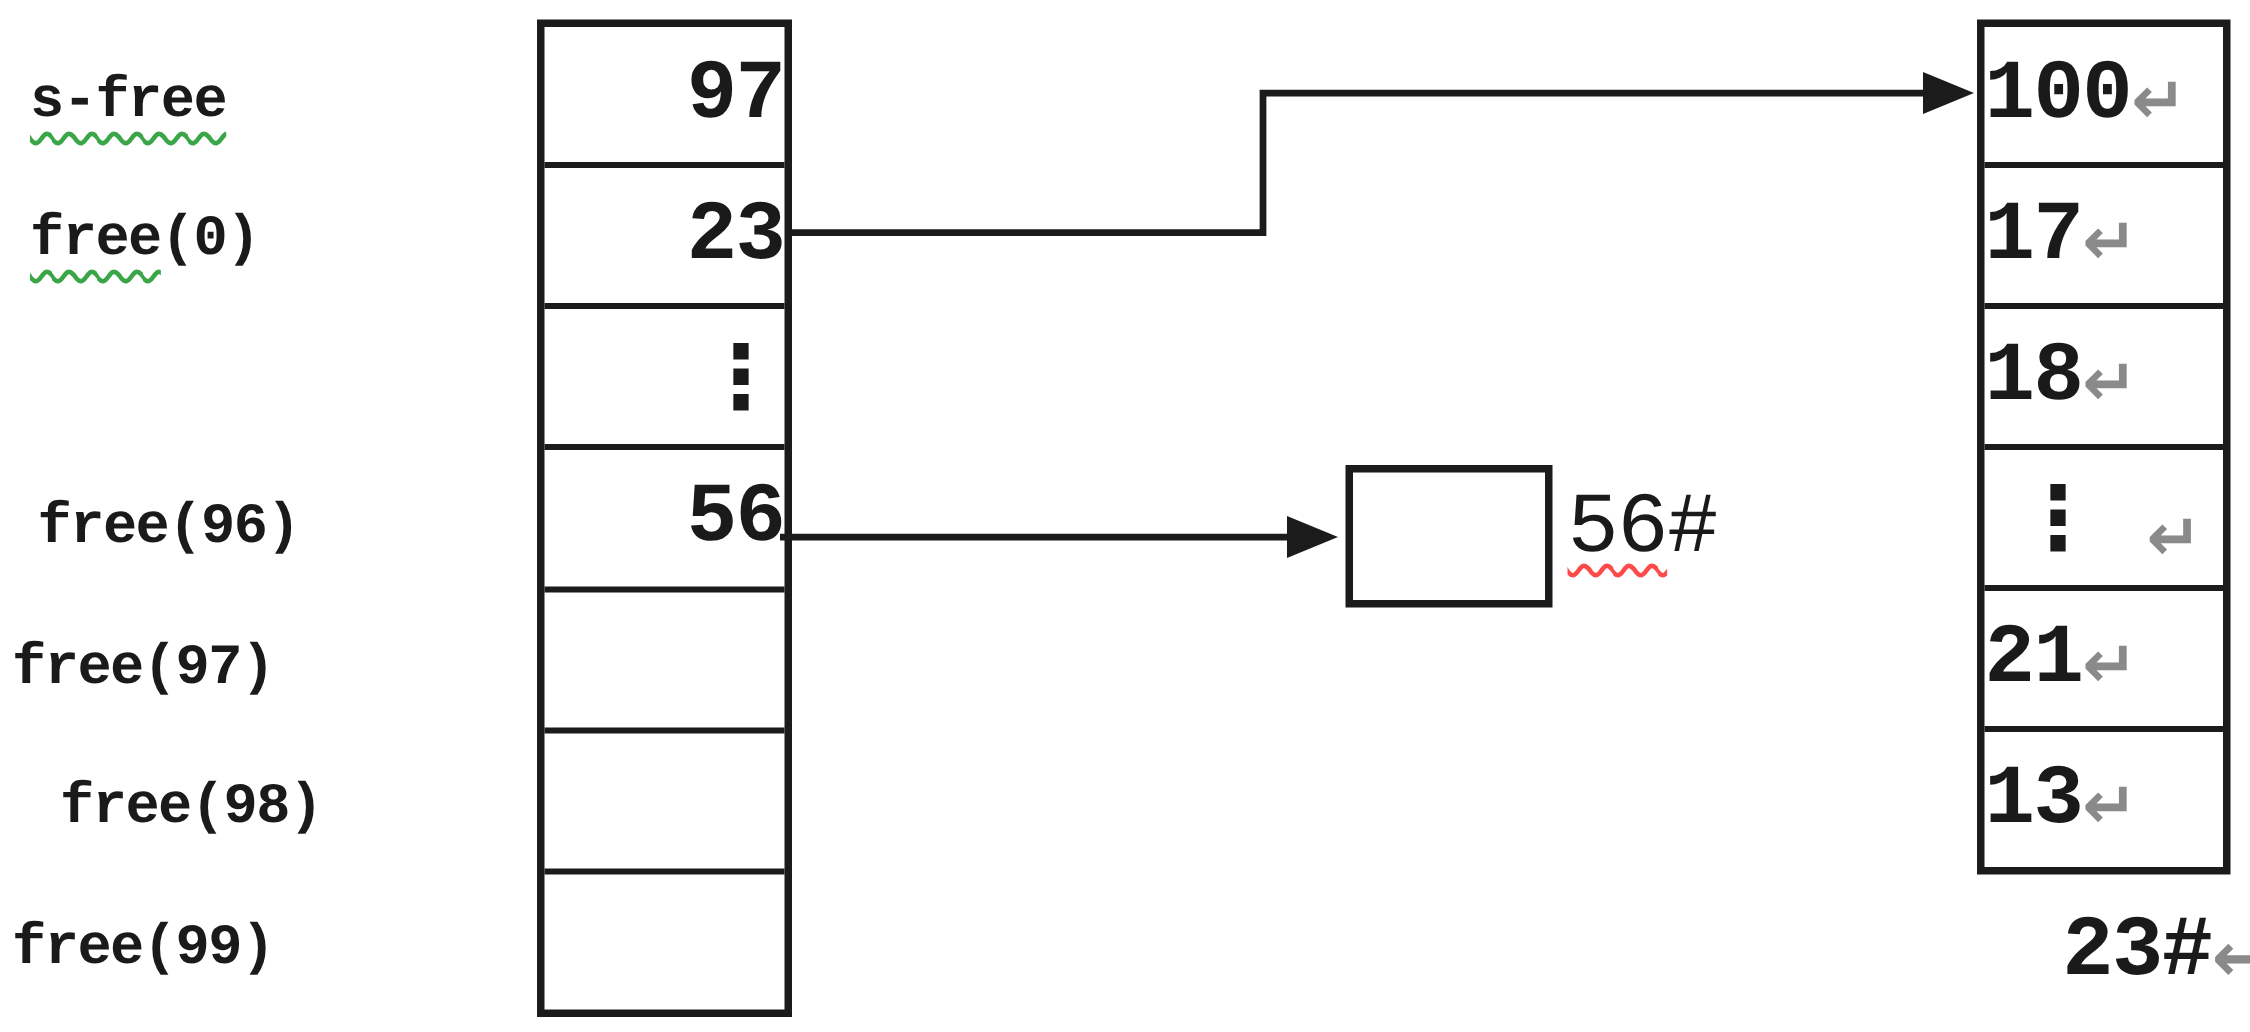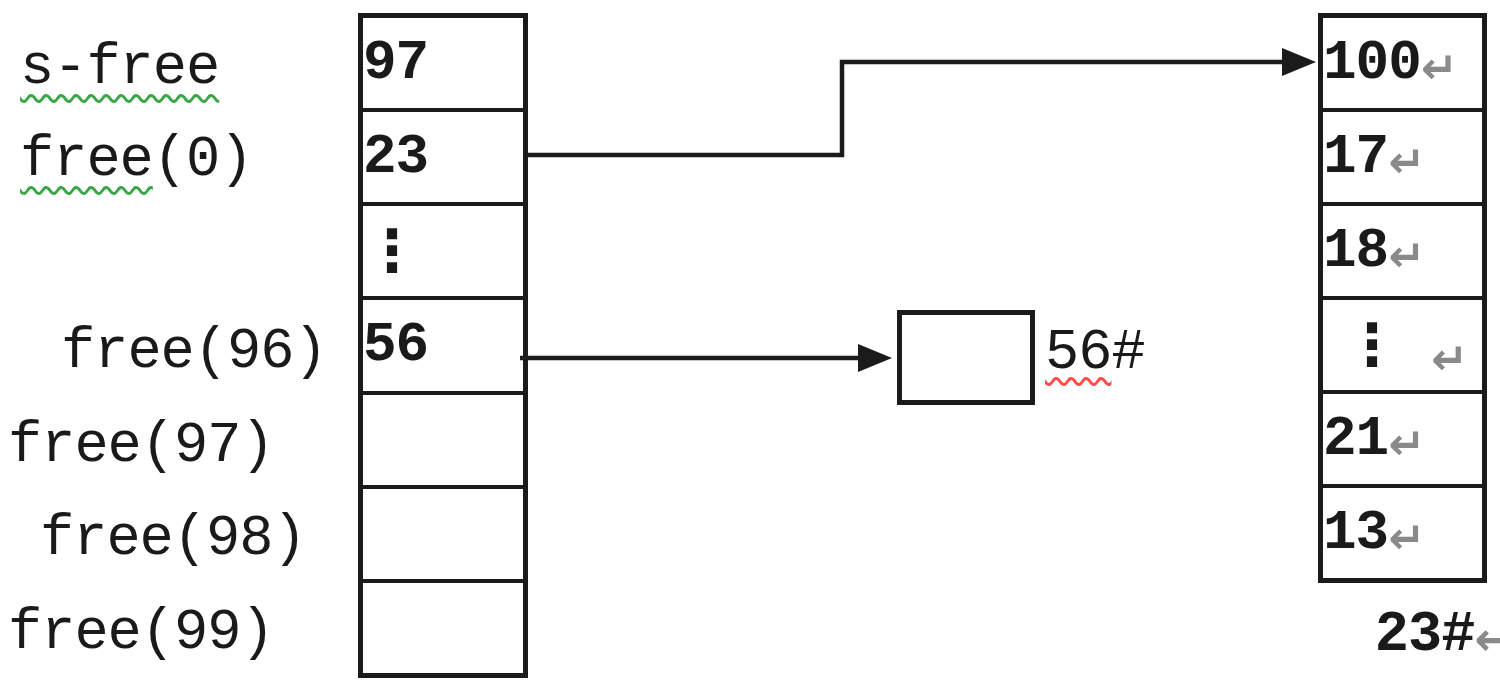--- a/index.html
+++ b/index.html
@@ -14,22 +14,22 @@
     background: #ffffff;
     overflow: hidden;
     font-family: "Liberation Mono", "DejaVu Sans Mono", monospace;
     color: var(--text, #1a1a1a);
   }
   
   .row-label {
     position: absolute;
     height: 76px;
     line-height: 76px;
-    font-size: 57px;
-    font-weight: normal;
+    font-size: 38px;
+    font-weight: bold;
     white-space: nowrap;
     letter-spacing: -1px;
   }
   .wavy-green {
     text-decoration-line: underline;
     text-decoration-style: wavy;
     text-decoration-color: var(--green-underline, #3aa648);
     text-decoration-thickness: 3px;
     text-underline-offset: 11px;
   }
@@ -58,21 +58,21 @@
   }
   .mem-row:not(:last-child) {
     border-bottom: 4px solid var(--line, #1b1b1b);
   }
   .cell-num {
     font-size: 56px;
     font-weight: bold;
     line-height: 1;
     letter-spacing: -1px;
   }
-  .left-row { justify-content: flex-start; }
+  .left-row { justify-content: flex-end; padding-left: 26px; }
   .right-row { padding-right: 2px; }
   .dots {
     font-size: 58px;
     font-weight: bold;
     line-height: 0.9;
     font-family: "DejaVu Sans", sans-serif;
   }
   .ret-mark {
     font-family: "DejaVu Sans", sans-serif;
     font-size: 44px;
@@ -134,21 +134,21 @@
 <body>
 
 <div id="canvas">
 
   <div class="row-label" style="left:20px; top:30px;">
     <span class="wavy-green">s-free</span><span></span>
   </div>
   <div class="row-label" style="left:20px; top:122px;">
     <span class="wavy-green">free</span><span>(0)</span>
   </div>
-  <div class="row-label" style="left:25px; top:314px;margin-left:36px;">
+  <div class="row-label" style="left:25px; top:314px;">
     <span>free(96)</span>
   </div>
   <div class="row-label" style="left:8px; top:408px;">
     <span>free(97)</span>
   </div>
   <div class="row-label" style="left:8px; top:501px;margin-left:32px;">
     <span>free(98)</span>
   </div>
   <div class="row-label" style="left:8px; top:595px;">
     <span>free(99)</span>

